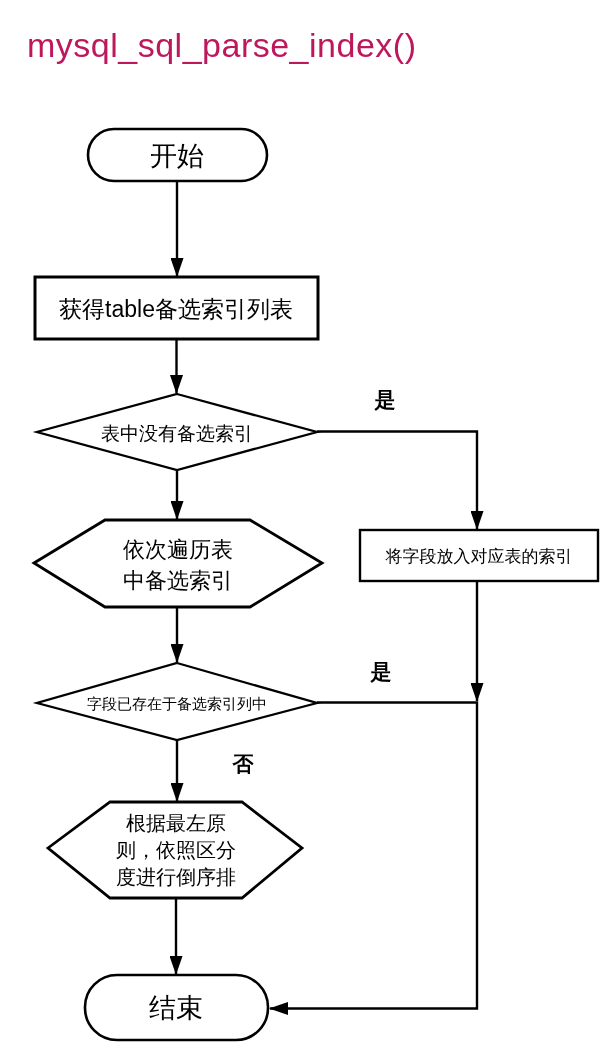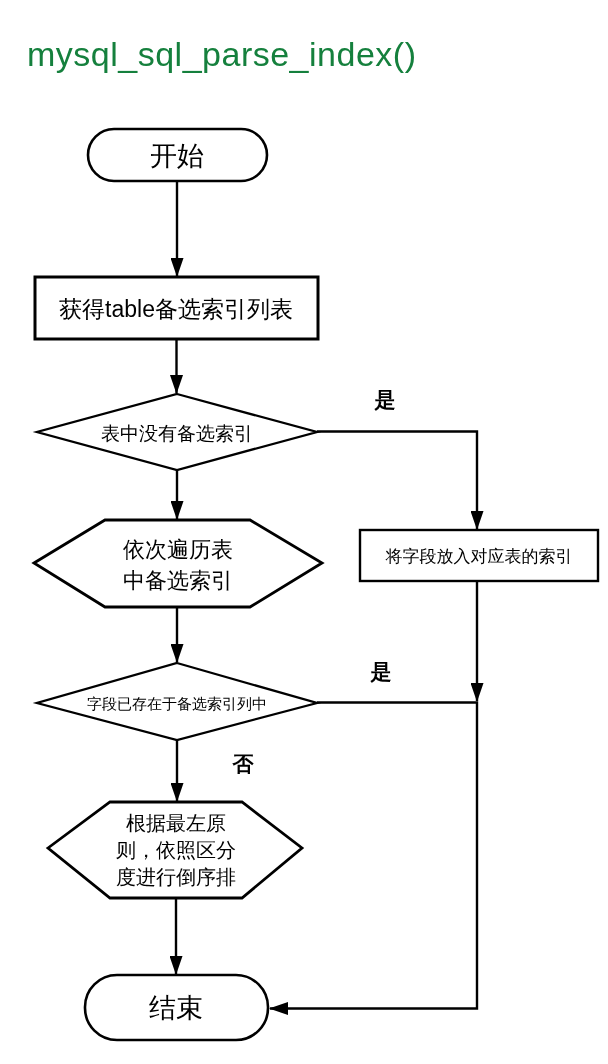--- a/index.html
+++ b/index.html
@@ -11,23 +11,23 @@
     position: relative;
     width: 608px;
     height: 1064px;
     background: #ffffff;
     overflow: hidden;
     font-family: "Liberation Sans", "DejaVu Sans", sans-serif;
   }
   .page-title {
     position: absolute;
     left: 27px;
-    top: 35px;
+    top: 26px;
     font-size: 34px;
-    color: #15803d;
+    color: #be185d;
     letter-spacing: 0.5px;
     white-space: nowrap;
   }
   svg.flow {
     position: absolute;
     left: 0;
     top: 0;
   }
   .shape {
     fill: #ffffff;

